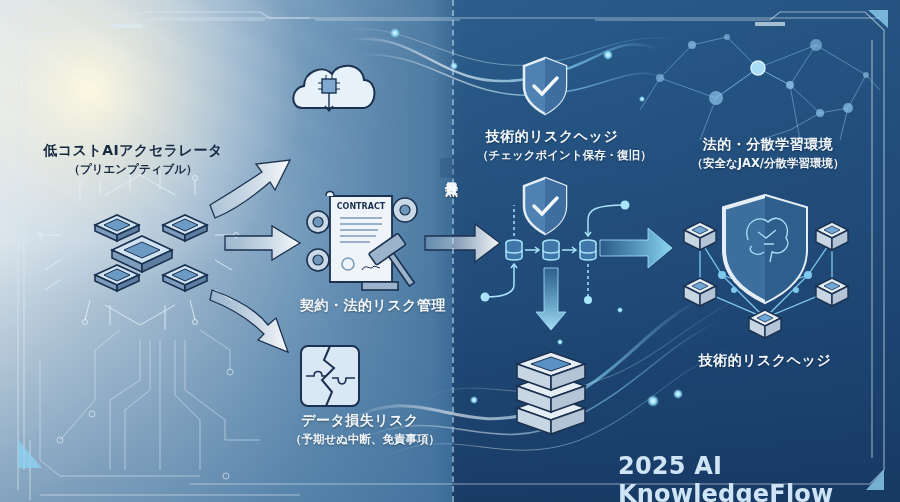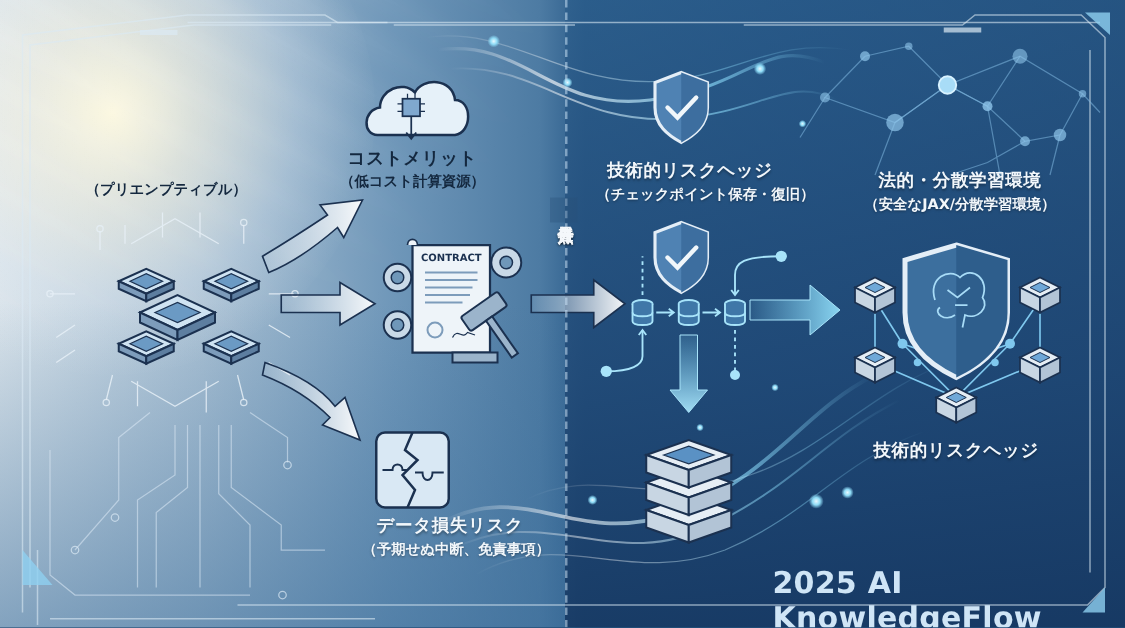--- a/index.html
+++ b/index.html
@@ -185,43 +185,40 @@
         </g>
       <g transform="translate(112,236)">
           <polygon points="0,14 30,0 60,14 30,28" fill="#cfe3f2"></polygon>
           <polygon points="0,14 30,28 30,36 0,22" fill="#7d9cbb"></polygon>
           <polygon points="30,28 60,14 60,22 30,36" fill="#5d7ea0"></polygon>
           <polygon points="12,14 30,6 48,14 30,22" fill="#6b9ac4" stroke-width="1"></polygon>
         </g>
     </g>
   </svg>
   <div class="label dark" style="left:38px; top:142px; width:190px;">
+    <span class="t1">低コストAIアクセラレータ</span>
     <span class="t2">（プリエンプティブル）</span>
   </div>
 
   <svg class="layer" width="900" height="502" viewBox="0 0 900 502">
     <path d="M210 205 C235 190 250 180 262 172 L256 164 L290 160 L275 190 L270 182 C255 195 235 210 215 218 Z" fill="url(#arrowG)" stroke="#1b3150" stroke-width="1.3"></path>
     <path d="M225 236 L272 236 L272 226 L300 243 L272 260 L272 250 L225 250 Z" fill="url(#arrowG)" stroke="#1b3150" stroke-width="1.3"></path>
     <path d="M212 290 C240 300 258 312 268 325 L276 318 L288 352 L258 340 L264 334 C252 322 236 310 210 300 Z" fill="url(#arrowG)" stroke="#1b3150" stroke-width="1.3"></path>
 
     <path d="M425 236 L475 236 L475 224 L500 243 L475 262 L475 250 L425 250 Z" fill="url(#arrowG)" stroke="#1b3150" stroke-width="1.3"></path>
   </svg>
 
   <svg class="layer" width="900" height="502" viewBox="0 0 900 502">
     <path d="M302 108 C290 108 290 88 304 86 C304 72 322 64 332 74 C338 62 362 62 364 80 C378 80 378 106 364 108 Z" fill="#e6f1f9" stroke="#1b3150" stroke-width="2"></path>
     <rect x="322" y="79" width="14" height="14" fill="#7fa8cf" stroke="#1b3150" stroke-width="1.4"></rect>
     <g stroke="#1b3150" stroke-width="1">
         <path d="M318 83 L322 83 M318 89 L322 89 M336 83 L340 83 M336 89 L340 89 M326 75 L326 79 M332 75 L332 79"></path>
       </g>
     <path d="M329 93 L329 110 M325 106 L329 111 L333 106" stroke="#1b3150" stroke-width="1.4" fill="none"></path>
   </svg>
-  <div class="label dark" style="left:268px; top:118px; width:124px;">
-    <span class="t1">コストメリット</span>
-    <span class="t2">（低コスト計算資源）</span>
-  </div>
 
   <svg class="layer" width="900" height="502" viewBox="0 0 900 502">
     <g fill="#c9d9e7" stroke="#1b3150" stroke-width="1.6">
       <circle cx="318" cy="222" r="11"></circle>
         <circle cx="318" cy="260" r="11"></circle>
         <circle cx="405" cy="210" r="12"></circle>
     </g>
     <g fill="#6f97b9" stroke="#1b3150" stroke-width="1.2">
         <circle cx="318" cy="222" r="5"></circle>
         <circle cx="318" cy="260" r="5"></circle>
@@ -234,20 +231,23 @@
         <path d="M340 218 L382 218 M340 224 L382 224 M340 230 L378 230 M340 236 L376 236 M340 242 L370 242"></path>
       </g>
     <circle cx="348" cy="264" r="6" fill="none" stroke="#7d9cbb" stroke-width="1.6"></circle>
     <path d="M362 270 C366 262 370 272 374 266 L380 268" stroke="#1b3150" fill="none" stroke-width="1"></path>
     <g transform="rotate(-35 395 262)">
       <rect x="378" y="240" width="36" height="14" rx="2" fill="#9bb4cb" stroke="#1b3150" stroke-width="1.6"></rect>
       <rect x="393" y="254" width="6" height="36" fill="#9bb4cb" stroke="#1b3150" stroke-width="1.6"></rect>
     </g>
     <rect x="362" y="282" width="36" height="8" fill="#9bb4cb" stroke="#1b3150" stroke-width="1.6"></rect>
   </svg>
+  <div class="label dark" style="left:300px; top:297px; width:140px;">
+    <span class="t1" style="color:#f4f8fb; text-shadow:0 1px 2px rgba(0,0,0,0.35);">契約・法的リスク管理</span>
+  </div>
 
   <svg class="layer" width="900" height="502" viewBox="0 0 900 502">
     <rect x="301" y="346" width="58" height="60" rx="7" fill="#d9e8f4" stroke="#1b3150" stroke-width="2"></rect>
     <path d="M330 346 L324 360 L334 368 L322 380 L332 392 L326 406" fill="none" stroke="#1b3150" stroke-width="2"></path>
     <path d="M306 376 L314 376 C314 370 322 370 322 376 L326 376" fill="none" stroke="#1b3150" stroke-width="1.6"></path>
     <path d="M332 378 L338 378 C338 386 346 386 346 378 L355 378" fill="none" stroke="#1b3150" stroke-width="1.6"></path>
   </svg>
   <div class="label light" style="left:278px; top:412px; width:140px;margin-left:12px;">
     <span class="t1">データ損失リスク</span>
     <span class="t2">（予期せぬ中断、免責事項）</span>

